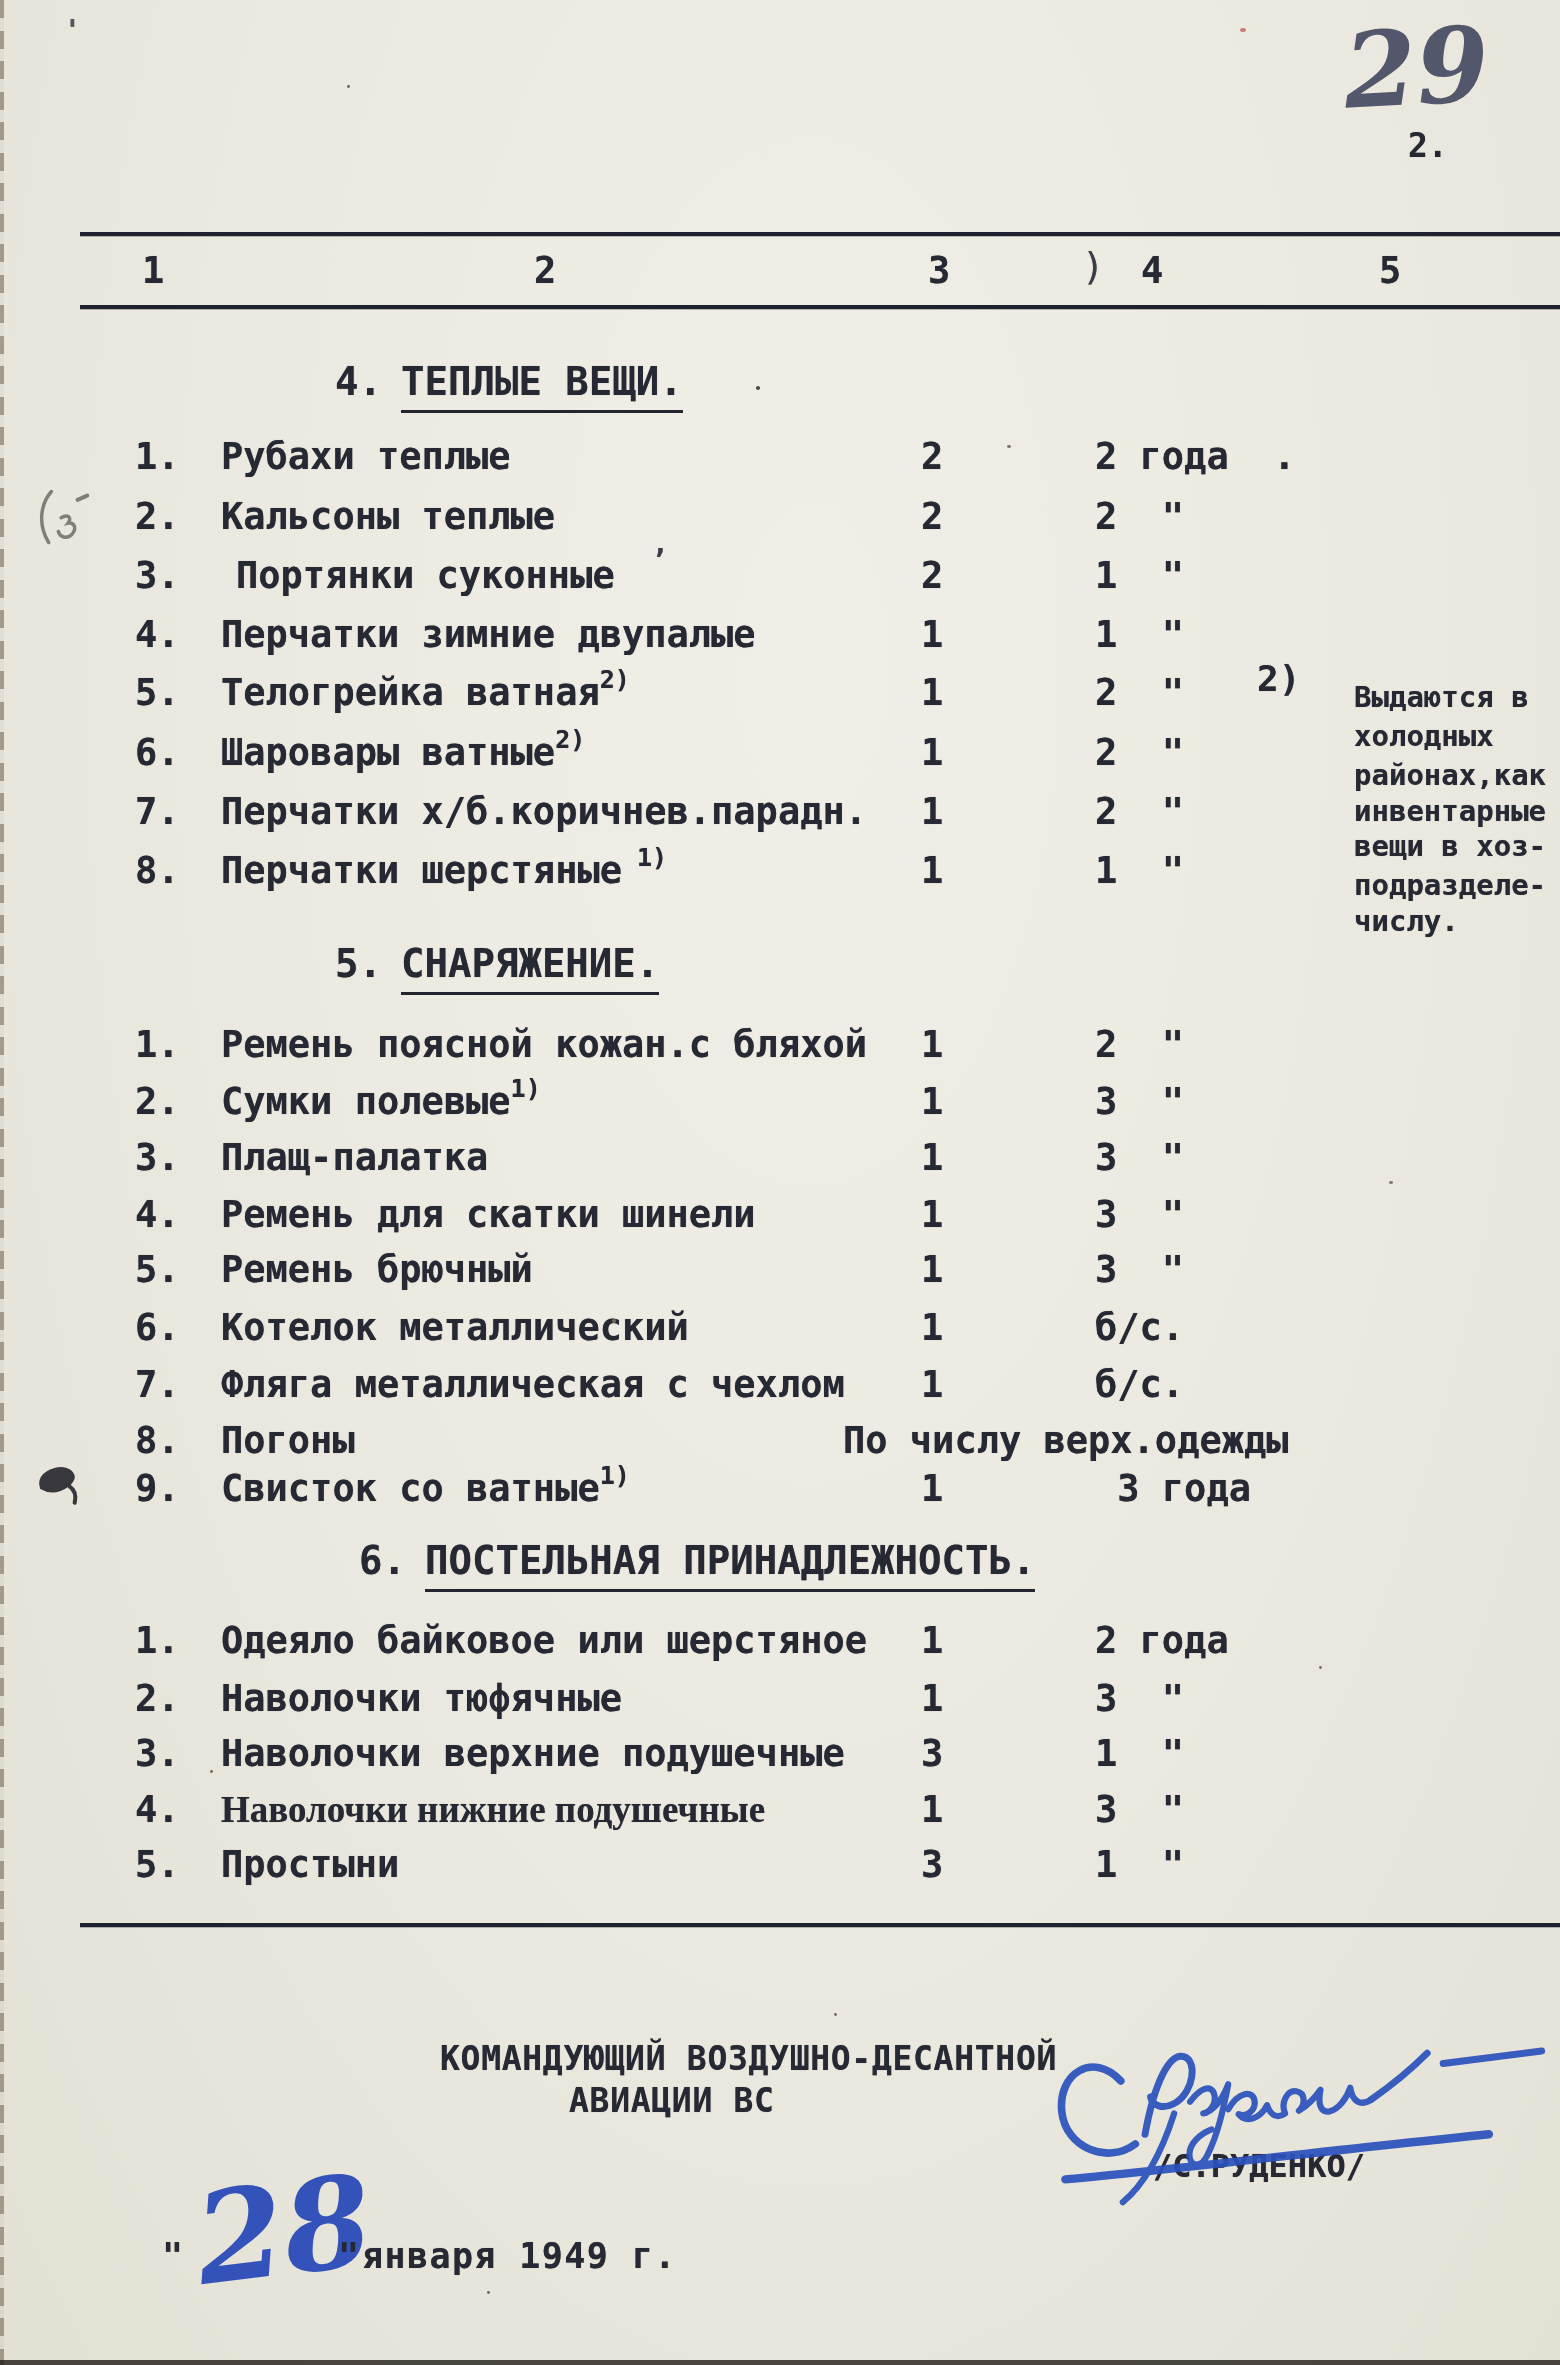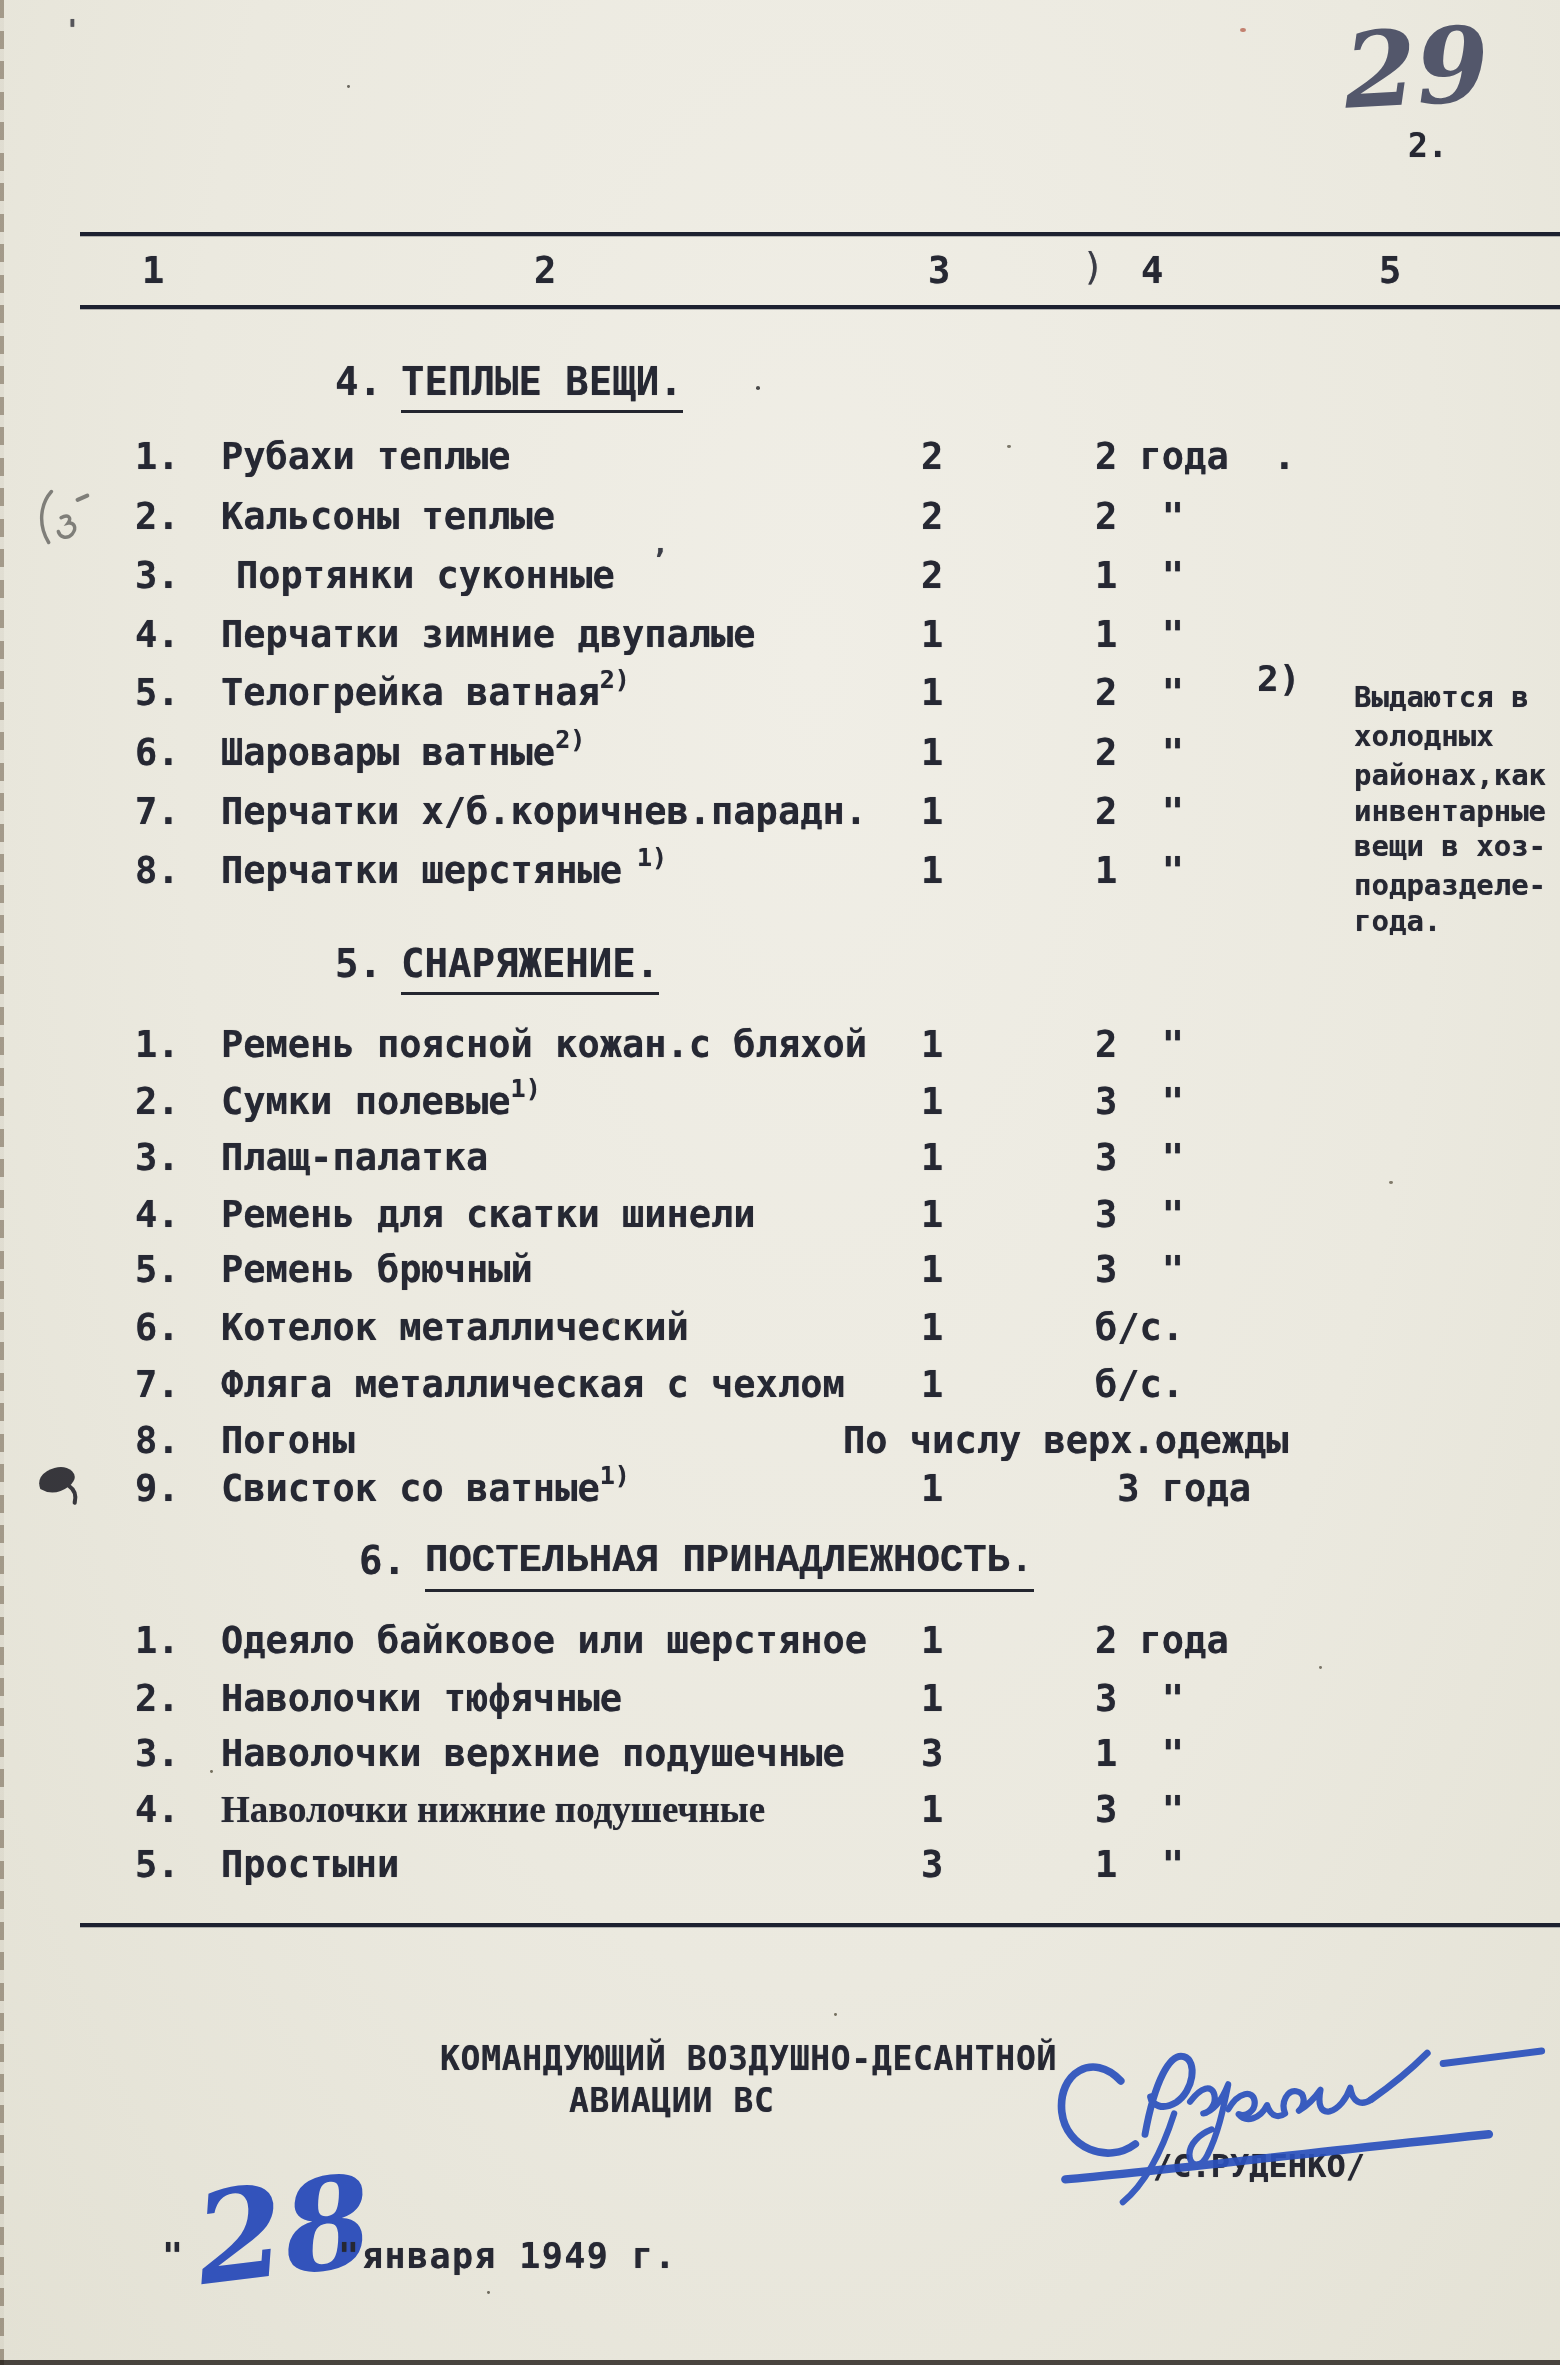--- a/index.html
+++ b/index.html
@@ -132,21 +132,21 @@
       <div class="t fs54" style="left: 921px; top: 1365px;">1</div>
       <div class="t fs54" style="left: 1095px; top: 1365px;">б/с.</div>
       <div class="t fs54" style="left: 135px; top: 1421px;">8.</div>
       <div class="t fs54" style="left: 221px; top: 1421px;"><span>Погоны</span></div>
       <div class="t fs54" style="left: 843px; top: 1421px;">По числу верх.одежды</div>
       <div class="t fs54" style="left: 135px; top: 1469px;">9.</div>
       <div class="t fs54" style="left: 221px; top: 1469px;"><span>Свисток со ватные</span><span class="sup">1)</span></div>
       <div class="t fs54" style="left: 921px; top: 1469px;">1</div>
       <div class="t fs54" style="left: 1095px; top: 1469px;"> 3 года</div>
       <div class="t fs56" style="left: 359px; top: 1540px;">6.</div>
-      <div class="t fs56 underlined" style="left: 425px; top: 1540px; font-family: Liberation Mono, monospace;">ПОСТЕЛЬНАЯ ПРИНАДЛЕЖНОСТЬ.</div>
+      <div class="t fs56 underlined" style="left: 425px; top: 1540px;">ПОСТЕЛЬНАЯ ПРИНАДЛЕЖНОСТЬ.</div>
       <div class="t fs54" style="left: 135px; top: 1621px;">1.</div>
       <div class="t fs54" style="left: 221px; top: 1621px;"><span>Одеяло байковое или шерстяное</span></div>
       <div class="t fs54" style="left: 921px; top: 1621px;">1</div>
       <div class="t fs54" style="left: 1095px; top: 1621px;">2 года</div>
       <div class="t fs54" style="left: 135px; top: 1679px;">2.</div>
       <div class="t fs54" style="left: 221px; top: 1679px;"><span>Наволочки тюфячные</span></div>
       <div class="t fs54" style="left: 921px; top: 1679px;">1</div>
       <div class="t fs54" style="left: 1095px; top: 1679px;">3  "</div>
       <div class="t fs54" style="left: 135px; top: 1734px;">3.</div>
       <div class="t fs54" style="left: 221px; top: 1734px;"><span>Наволочки верхние подушечные</span></div>
@@ -162,21 +162,21 @@
       <div class="t fs54" style="left: 1095px; top: 1845px;">1  "</div>
     </div>
 
   <div class="t" style="left:1257px;top:658px;font-size:36px;">2)</div>
   <div class="t fs42 margin-note-line" style="top:678px;">Выдаются в</div>
   <div class="t fs42 margin-note-line" style="top:717px;">холодных</div>
   <div class="t fs42 margin-note-line" style="top:756px;">районах,как</div>
   <div class="t fs42 margin-note-line" style="top:792px;">инвентарные</div>
   <div class="t fs42 margin-note-line" style="top:827px;">вещи в хоз-</div>
   <div class="t fs42 margin-note-line" style="top:866px;">подразделе-</div>
-  <div class="t fs42 margin-note-line" style="top:902px;">года.</div>
+  <div class="t fs42 margin-note-line" style="top:902px;">числу.</div>
 
   <div class="rule" style="top:1923px;"></div>
 
   <div class="t fs48" style="left:440px;top:2041px;letter-spacing:0.7px;">КОМАНДУЮЩИЙ ВОЗДУШНО-ДЕСАНТНОЙ</div>
   <div class="t fs48" style="left:569px;top:2083px;letter-spacing:0.7px;">АВИАЦИИ ВС</div>
   <div class="t fs46" style="left:1153px;top:2149px;">/С.РУДЕНКО/</div>
 
   <svg style="left:1041px;top:2015px;" width="527" height="208" viewBox="0 0 760 300" fill="none" stroke="#2b51bd" stroke-linecap="round" stroke-linejoin="round" opacity="0.92">
     <path stroke-width="11" d="M115,95 C75,52 24,84 30,140 C36,192 96,216 136,186"></path>
     <path stroke-width="10" d="M150,172 C164,95 186,54 206,60 C226,66 220,110 195,126 C175,138 160,130 158,118"></path>

